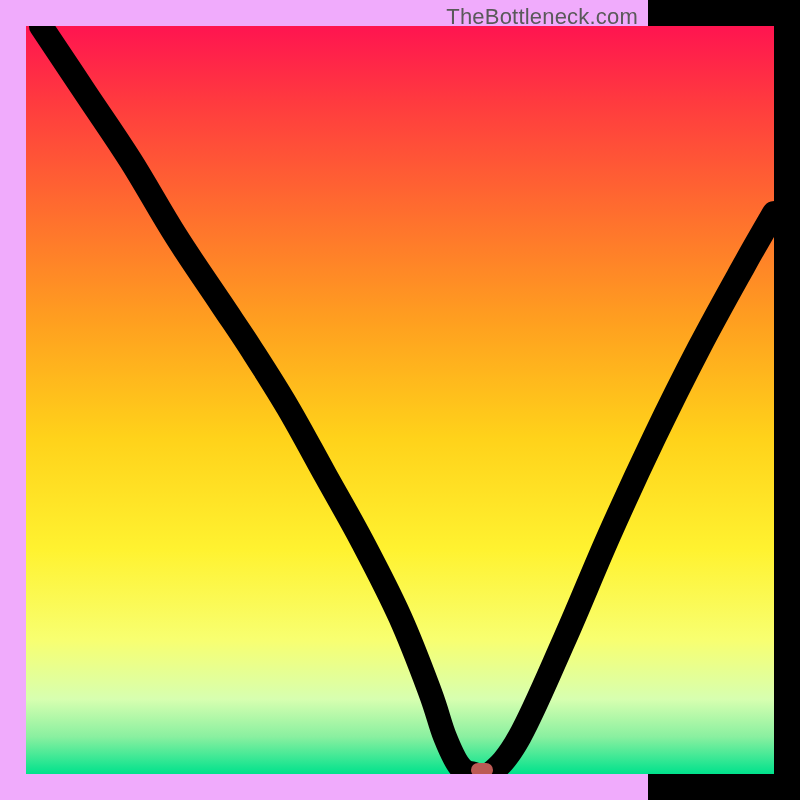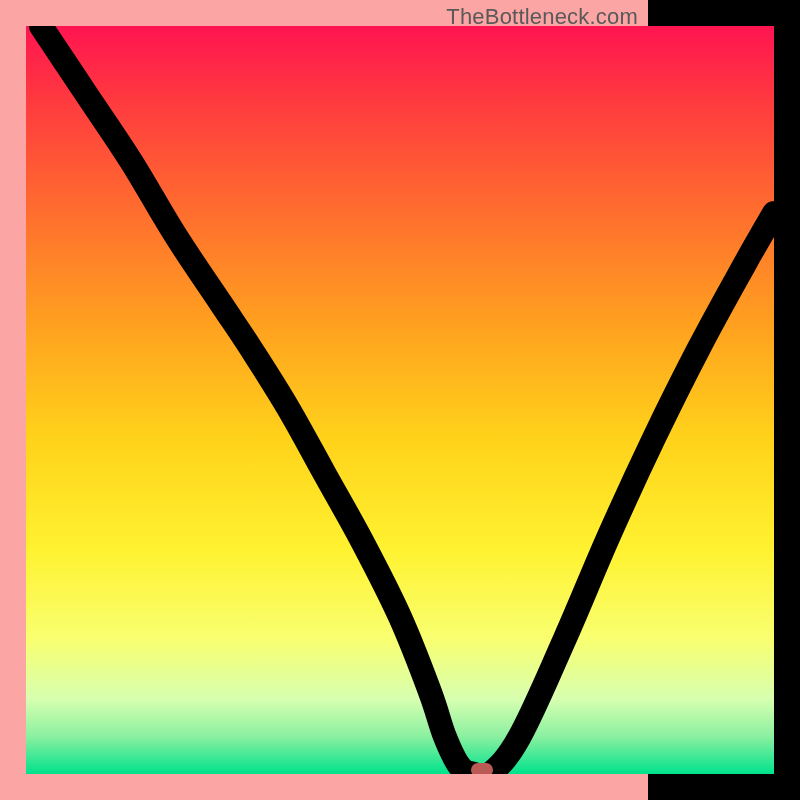--- a/index.html
+++ b/index.html
@@ -7,21 +7,21 @@
     padding: 0;
     width: 800px;
     height: 800px;
     background: #000;
     overflow: hidden;
   }
   .outer {
     position: relative;
     width: 648px;
     height: 800px;
-    background: #fca5a5;
+    background: #f0abfc;
   }
   .watermark {
     position: absolute;
     top: 4px;
     right: 10px;
     font-family: Arial, Helvetica, sans-serif;
     font-size: 22px;
     color: #595959;
     letter-spacing: 0.2px;
     z-index: 5;

